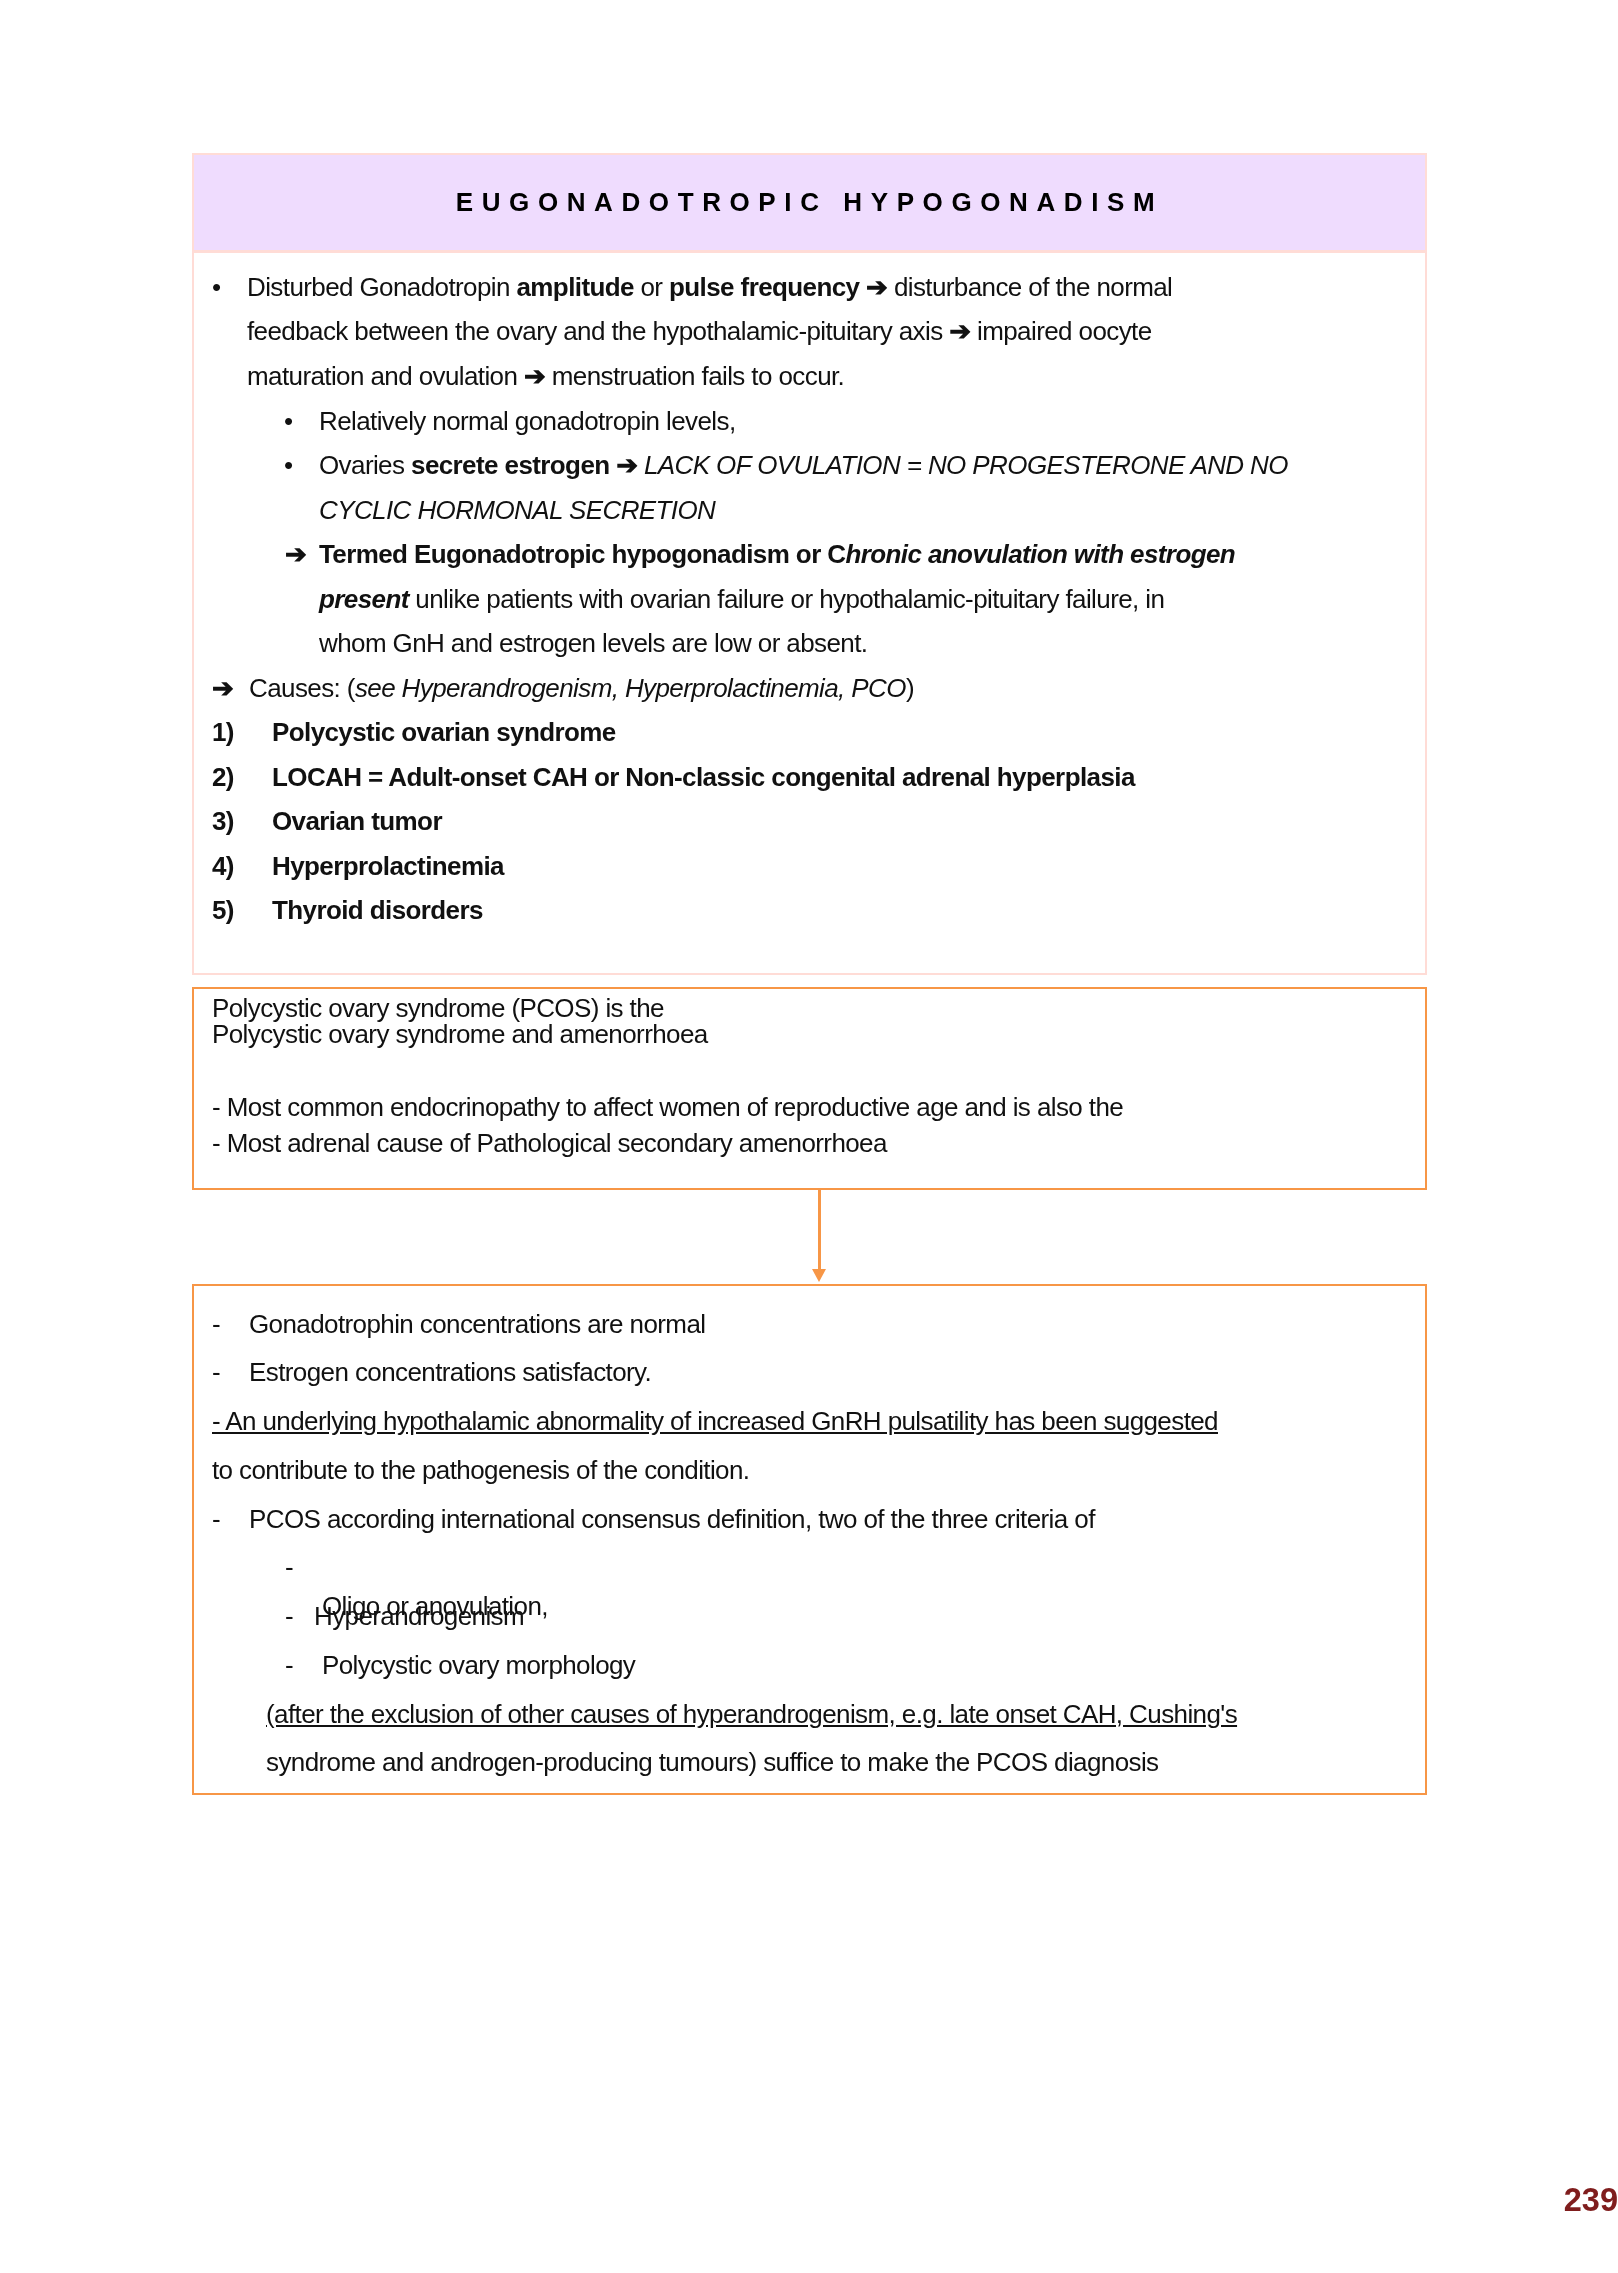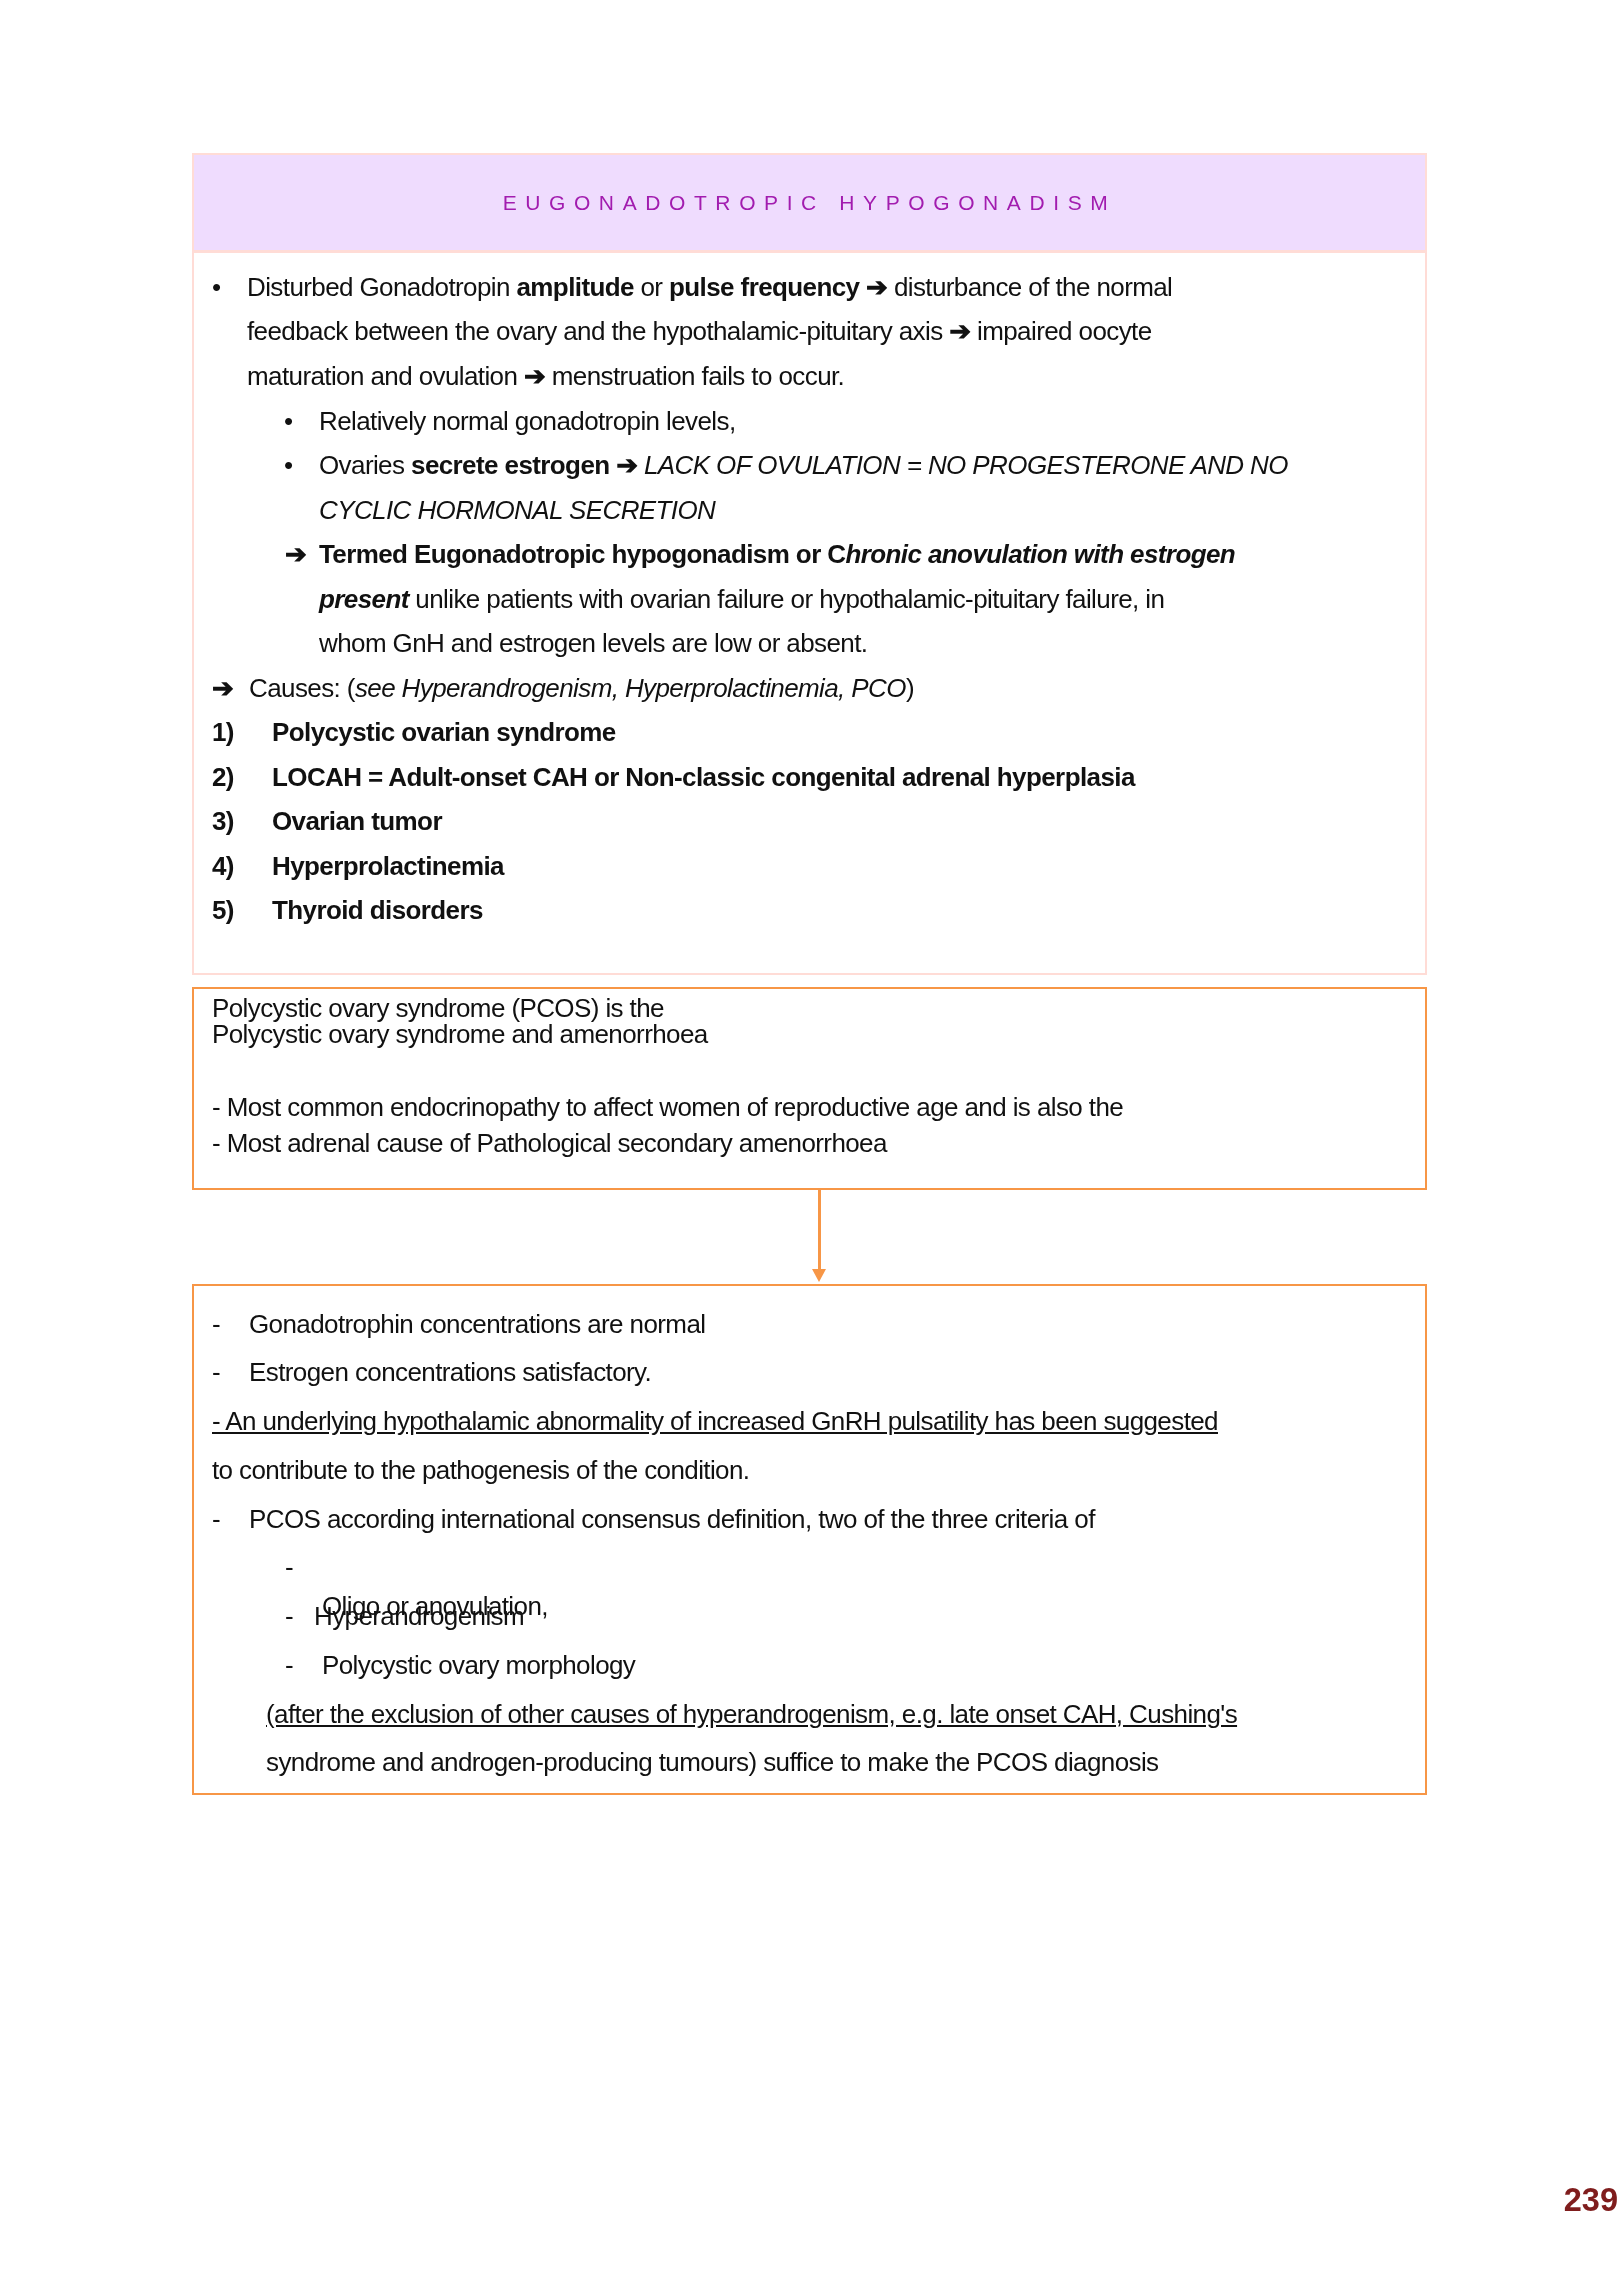--- a/index.html
+++ b/index.html
@@ -1,19 +1,19 @@
 <!DOCTYPE html>
 <html><head>
 <meta charset="utf-8">
 <style>
   html, body { margin:0; padding:0; background:#ffffff; }
   body { width:1618px; height:2273px; position:relative; font-family:"Liberation Sans", sans-serif; color:#111; overflow:hidden; }
   .box1 { position:absolute; left:192px; top:153px; width:1235px; height:822px; border:2.9px solid #ffdcd6; box-sizing:border-box; background:#fff; }
   .box1-header { position:absolute; left:0; top:0; right:0; height:98px; background:#efdcfe; border-bottom:3.8px solid #ffdcd6; box-sizing:border-box; display:flex; align-items:center; justify-content:center; }
-  .box1-title { font-weight:normal; font-size:21px; letter-spacing:8.6px; color:#a21caf; }
+  .box1-title { font-weight:bold; font-size:26px; letter-spacing:8.6px; color:#000000; }
   .ln { position:absolute; font-size:26px; white-space:nowrap; line-height:32.5px; letter-spacing:-0.6px; }
   .u { text-underline-offset:3.8px; text-decoration-thickness:1.9px; }
   .b { font-weight:bold; }
   .i { font-style:italic; }
   .arrow-glyph { font-weight:bold; }
   .box2 { position:absolute; left:192px; top:987px; width:1235px; height:203px; border:2.9px solid #f79646; box-sizing:border-box; }
   .box3 { position:absolute; left:192px; top:1284px; width:1235px; height:511px; border:2.9px solid #f79646; box-sizing:border-box; }
   .connector { position:absolute; left:818px; top:1190px; width:2.9px; height:81px; background:#f79646; }
   .connector-head { position:absolute; left:812px; top:1269px; width:0; height:0; border-left:7.6px solid transparent; border-right:7.6px solid transparent; border-top:13.4px solid #f79646; }
   .page-number { position:absolute; left:0; right:0; top:2182px; text-align:right; font-weight:bold; font-size:32.5px; color:#7f1d1d; }

